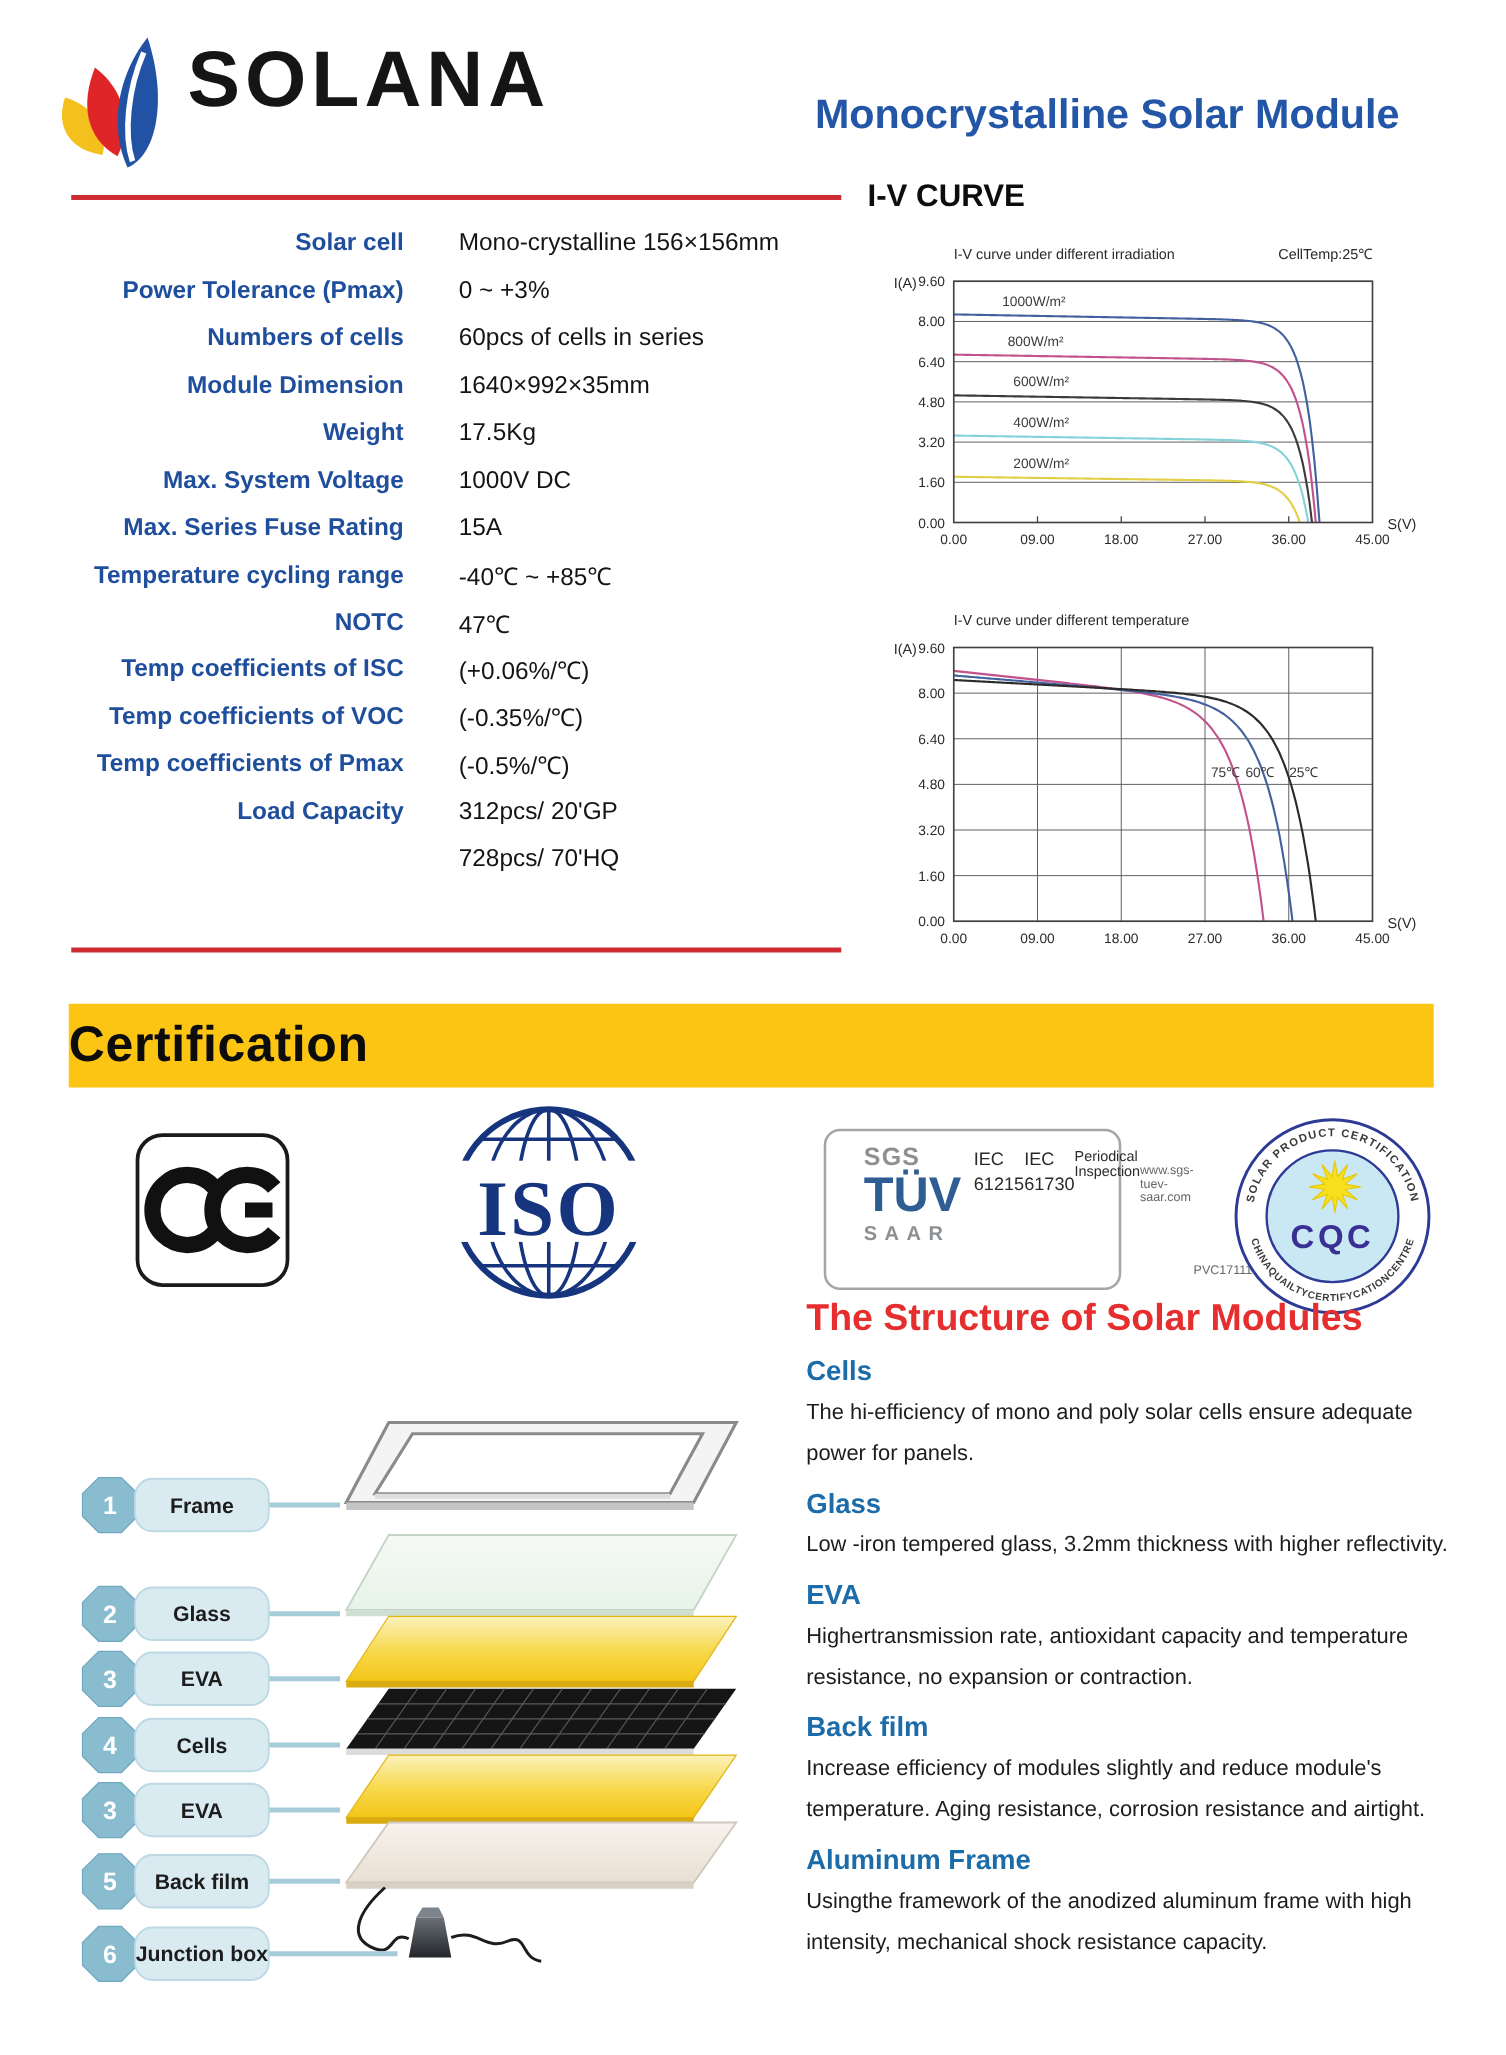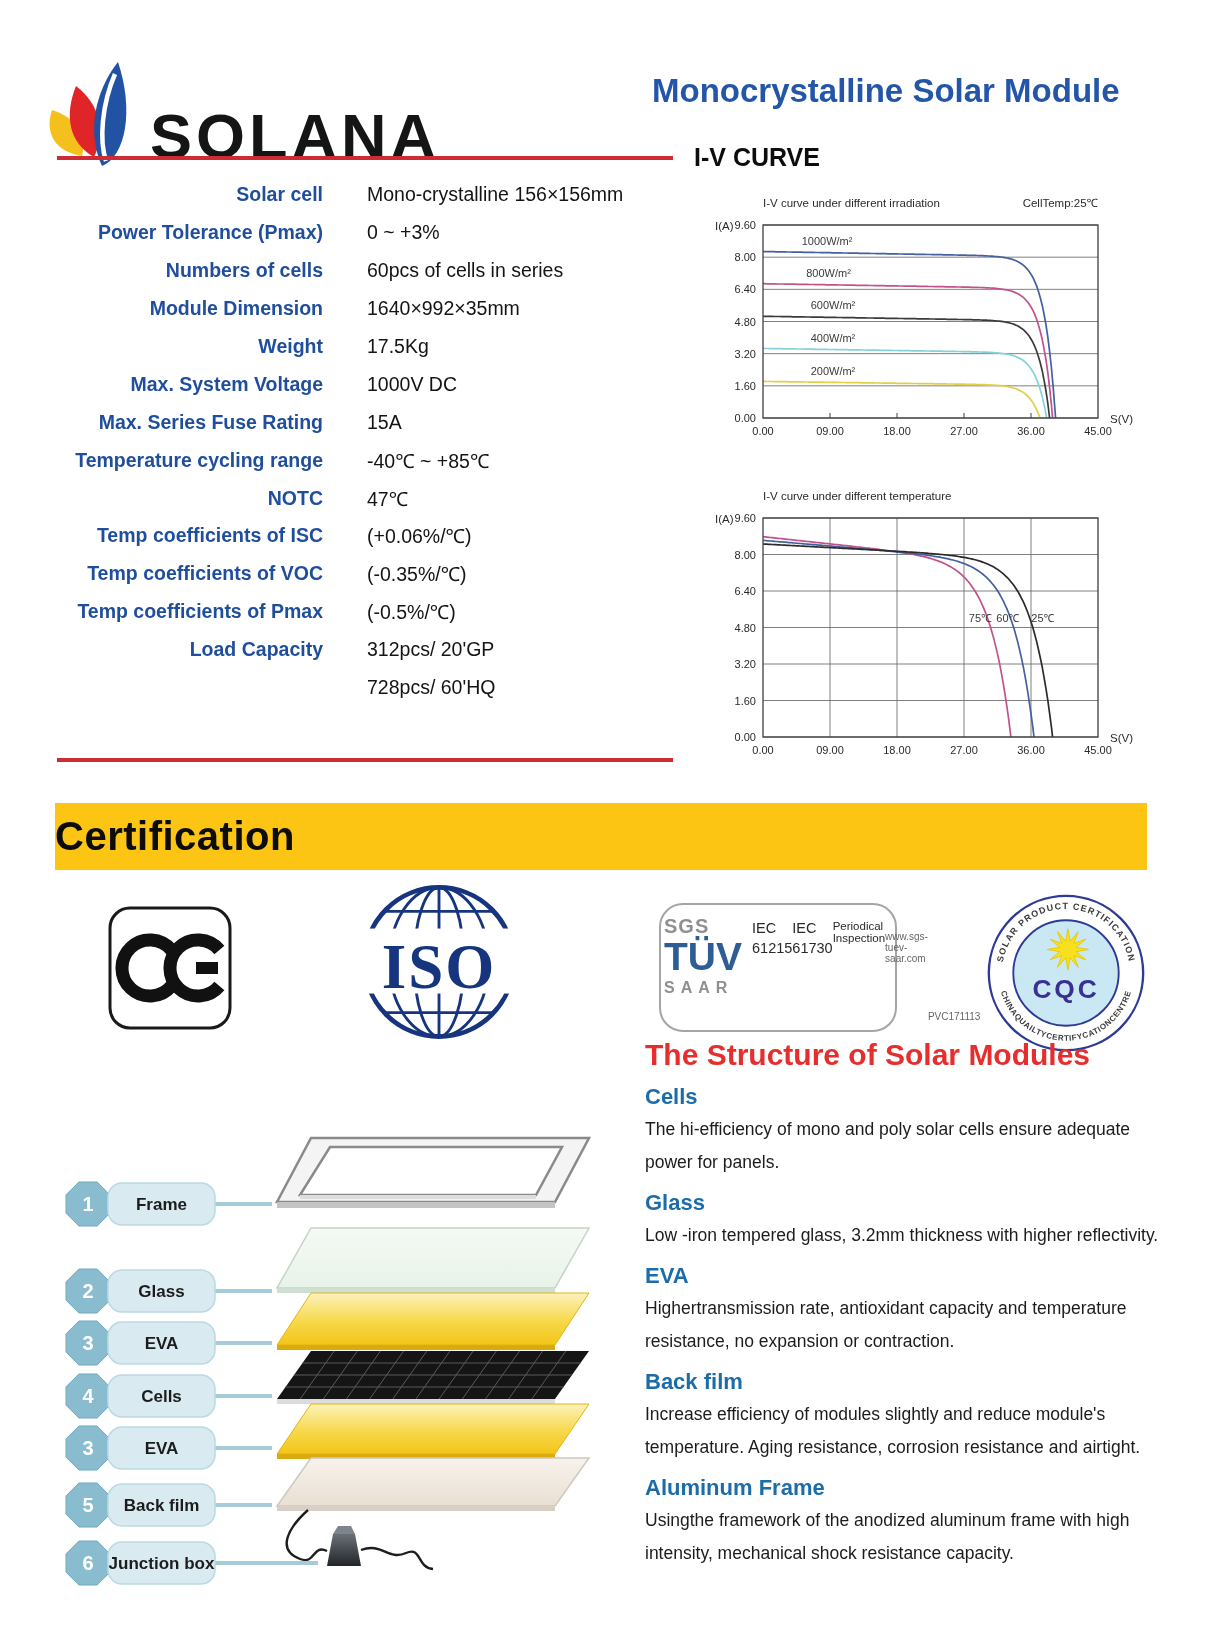--- a/index.html
+++ b/index.html
@@ -1,21 +1,21 @@
 <!DOCTYPE html>
 <html><head>
 <meta charset="utf-8">
 <style>
 *{margin:0;padding:0;box-sizing:border-box}
 html,body{background:#fff}
 .page{position:relative;width:1205px;height:1644px;background:#fff;overflow:hidden;
   font-family:"Liberation Sans",sans-serif;color:#1a1a1a}
 .abs{position:absolute}
 
-.brand{left:42px;top:60px;display:flex;align-items:flex-end;gap:8px}
+.brand{left:42px;top:28px;display:flex;align-items:flex-start;gap:8px}
 .brand-text{font-size:63px;font-weight:800;letter-spacing:4px;color:#151515}
 .rule{position:absolute;background:#ce2b33;height:4px}
 .doc-title{left:652px;top:72px;font-size:33px;font-weight:700;color:#2456a8}
 
 .spec{left:60px;top:176px;width:590px}
 .spec-row{display:grid;grid-template-columns:263px 1fr;column-gap:44px;height:37.9px;align-items:center}
 .spec-label{text-align:right;font-weight:700;color:#1f4e9c;font-size:19.5px;white-space:nowrap}
 .spec-value{font-size:19.5px;color:#141414;white-space:nowrap}
 
 .iv-heading{left:694px;top:143px;font-size:25px;font-weight:700;color:#0d0d0d}
@@ -24,21 +24,21 @@
 .ct{font-size:11.5px;fill:#2a2a2a}
 .ctick{font-size:11px;fill:#2a2a2a}
 .cunit{font-size:11.5px;fill:#2a2a2a}
 .clabel{font-size:11px;fill:#3a3a3a}
 
 .banner{left:55px;top:803px;width:1092px;height:67px;background:#fdc513;display:flex;align-items:center;}
 .banner-text{font-size:40px;font-weight:700;color:#0c0c0c;letter-spacing:.5px}
 
 .ce-box{left:108px;top:906px}
 .iso-box{left:353px;top:876px}
-.tuv-box{left:659px;top:903px;width:238px;height:129px;border:2px solid #a5a5a5;border-radius:24px;background:#fff;display:flex;padding:10px 12px 8px 3px;gap:10px}
+.tuv-box{left:659px;top:903px;width:238px;height:129px;border:2px solid #a5a5a5;border-radius:13px;background:#fff;display:flex;padding:10px 12px 8px 30px;gap:10px}
 .tuv-left{display:flex;flex-direction:column;width:96px}
 .tuv-sgs{font-size:20px;font-weight:700;color:#8d9093;letter-spacing:1px}
 .tuv-tuv{font-size:39px;font-weight:800;color:#2e5d94;line-height:.95;letter-spacing:0}
 .tuv-saar{font-size:16px;font-weight:700;color:#8d9093;letter-spacing:6px;margin-top:4px}
 .tuv-right{display:flex;flex-direction:row;flex:1;padding-top:4px}
 .tuv-iec{font-size:14.5px;color:#2a2a2a;line-height:1.35}
 .tuv-pi{font-size:11.5px;color:#2a2a2a;margin-top:1px}
 .tuv-url{font-size:10px;color:#666;margin-top:12px}
 .tuv-code{font-size:10px;color:#666;align-self:flex-end;margin-top:4px}
 .cqc-box{left:986px;top:893px}
@@ -114,21 +114,21 @@
       <div class="spec-row">
         <div class="spec-label">Temp coefficients of Pmax</div>
         <div class="spec-value">(-0.5%/℃)</div>
       </div>
       <div class="spec-row">
         <div class="spec-label">Load Capacity</div>
         <div class="spec-value">312pcs/ 20'GP</div>
       </div>
       <div class="spec-row">
         <div class="spec-label"></div>
-        <div class="spec-value">728pcs/ 60'HQ</div>
+        <div class="spec-value">728pcs/ 70'HQ</div>
       </div>
     </div>
   <div class="rule" style="left:57px;top:758px;width:616px"></div>
 
   <div class="abs iv-heading">I-V CURVE</div>
   <div class="chart" id="chart1" style="left:650px;top:183px"><svg width="510" height="272" viewBox="0 0 510 272">
         <text x="113" y="24" class="ct">I-V curve under different irradiation</text>
         <text x="448" y="24" class="ct" text-anchor="end">CellTemp:25℃</text>
         <line x1="113" y1="235" x2="448" y2="235" stroke="#606060" stroke-width="0.8"></line>
         <text x="106" y="239" class="ctick" text-anchor="end">0.00</text>

